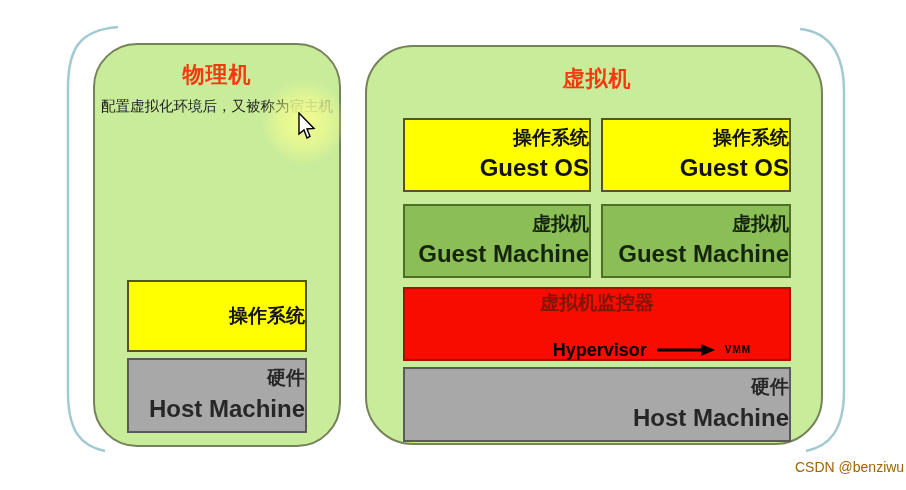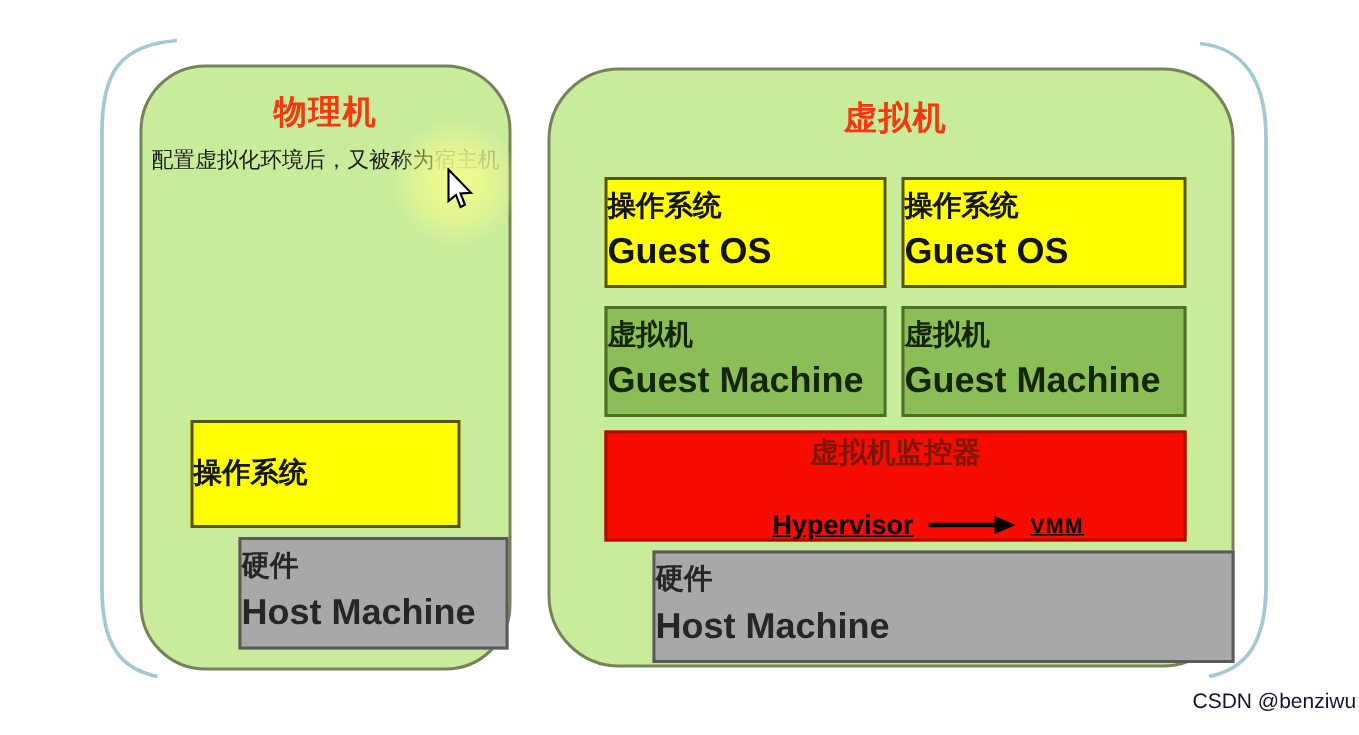--- a/index.html
+++ b/index.html
@@ -25,47 +25,47 @@
     font-size:14.5px;color:#1c1c1c;white-space:nowrap;
   }
   .note .hl{color:#8a996b;}
   .glow{
     position:absolute;left:262px;top:80px;width:84px;height:84px;border-radius:50%;
     background:radial-gradient(circle,rgba(250,255,140,0.9) 0%,rgba(250,255,140,0.45) 45%,rgba(250,255,140,0) 72%);
     pointer-events:none;
   }
   .box{
     position:absolute;box-sizing:border-box;display:flex;flex-direction:column;
-    align-items:flex-start;justify-content:center;text-align:center;line-height:1.45;
+    align-items:flex-end;justify-content:center;text-align:center;line-height:1.45;
   }
   .box .cn{font-size:19px;font-weight:600;}
   .box .en{font-size:24px;font-weight:600;}
   .box-yellow{background:#ffff00;border:2px solid #55551f;color:#141414;}
   .box-green{background:#8cbe57;border:2px solid #4e6f28;color:#15250a;}
-  .box-gray{background:#a8a8a8;border:2px solid #5a5a5a;color:#262626;margin-left:32px;}
+  .box-gray{background:#a8a8a8;border:2px solid #5a5a5a;color:#262626;}
   .box-red{background:#f90c00;border:2px solid #a81000;}
   
   .l-os{left:127px;top:280px;width:180px;height:72px;}
   .l-hw{left:127px;top:358px;width:180px;height:75px;}
   
   .r-os1{left:403px;top:118px;width:188px;height:74px;}
   .r-os2{left:601px;top:118px;width:190px;height:74px;}
   .r-gm1{left:403px;top:204px;width:188px;height:74px;}
   .r-gm2{left:601px;top:204px;width:190px;height:74px;}
   .r-hv{left:403px;top:287px;width:388px;height:74px;align-items:stretch;}
   .r-hw{left:403px;top:367px;width:388px;height:75px;}
   .hv-line1{font-size:19px;font-weight:bold;color:#7d1605;text-align:center;margin-top:4px;}
   .hv-line2{
-    display:flex;align-items:center;gap:10px;
-    margin-left:110px;margin-top:20px;color:#000;text-decoration:underline;
+    display:flex;align-items:center;justify-content:center;gap:10px;
+    margin-left:110px;margin-top:20px;color:#000;
   }
   .hv-line2 .hv-name{font-size:18px;font-weight:bold;color:#000;}
-  .hv-line2 .hv-abbr{font-size:14px;font-weight:bold;color:#000;letter-spacing:1px;}
+  .hv-line2 .hv-abbr{font-size:10px;font-weight:bold;color:#000;letter-spacing:1px;}
   .watermark{
-    position:absolute;left:795px;top:459px;font-size:14px;color:#0f172a;white-space:nowrap;
+    position:absolute;left:795px;top:459px;font-size:14px;color:#a16207;white-space:nowrap;
   }
   .cursor{position:absolute;left:297px;top:112px;pointer-events:none;}
 </style>
 </head>
 <body>
 
 <div id="canvas">
 
   <svg class="blue-arc" style="left:60px;top:20px;" width="70" height="440">
     <path d="M58,7 C20,10 8,28 8,68 L8,372 C8,410 20,426 45,431" fill="none" stroke="#a3c9d3" stroke-width="2.5"></path>

